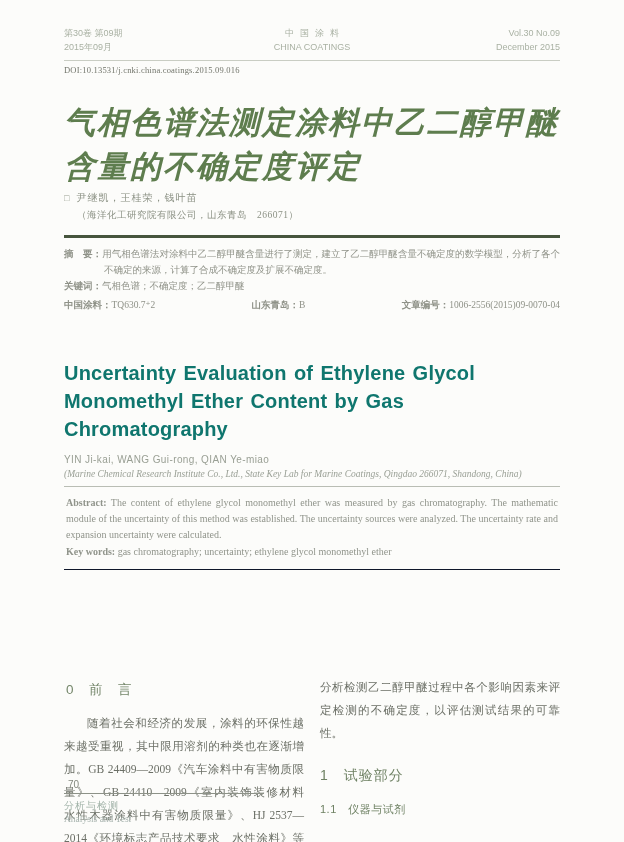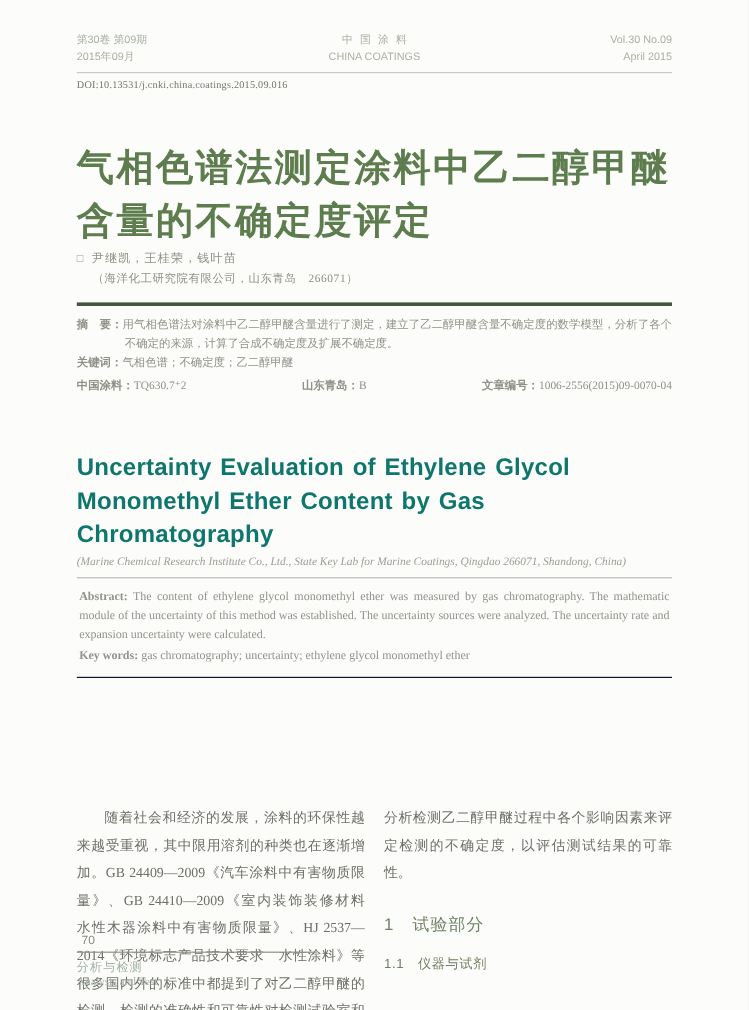--- a/index.html
+++ b/index.html
@@ -21,24 +21,24 @@
     border-bottom: 1px solid #c9cdc3; padding-bottom: 5px;
   }
   .mh-left { text-align: left; width: 150px; }
   .mh-center { text-align: center; flex: 1; }
   .mh-right { text-align: right; width: 150px; }
   .mh-cn-name { letter-spacing: 6px; text-indent: 6px; }
   .doi { margin-top: 4px; font-size: 8.5px; color: #72756b; letter-spacing: 0.2px; }
 
   
   .title-cn {
-    margin-top: 43px;
+    margin-top: 26px;
     font-family: "Liberation Sans", "DejaVu Sans", sans-serif;
     font-weight: bold; font-size: 31px; line-height: 1.42;
-    color: #5e7d4e; letter-spacing: 2px;
+    color: #5e7d4e; letter-spacing: 2px; font-style: italic;
   }
 
   
   .authors-cn {
     margin-top: 2px; font-size: 10px; color: #8b9184; letter-spacing: 1px;
   }
   .authors-cn .marker { font-size: 9px; margin-right: 6px; color: #9aa092; }
   .affil-cn {
     margin-top: 4px; font-size: 9.5px; color: #8b9184; padding-left: 13px; letter-spacing: 0.5px;
   }
@@ -115,21 +115,21 @@
       <div class="mh-left">
         <div>第30卷 第09期</div>
         <div>2015年09月</div>
       </div>
       <div class="mh-center">
         <div class="mh-cn-name">中国涂料</div>
         <div>CHINA COATINGS</div>
       </div>
       <div class="mh-right">
         <div>Vol.30 No.09</div>
-        <div>April 2015</div>
+        <div>December 2015</div>
       </div>
     </div>
 
     <div class="doi">DOI:10.13531/j.cnki.china.coatings.2015.09.016</div>
 
     <h1 class="title-cn">
       <div>气相色谱法测定涂料中乙二醇甲醚</div>
       <div>含量的不确定度评定</div>
     </h1>
 
@@ -145,29 +145,31 @@
       <p><span class="lbl">关键词：</span><span>气相色谱；不确定度；乙二醇甲醚</span></p>
       <div class="meta-row">
         <span><span class="lbl">中国涂料：</span><span>TQ630.7⁺2</span></span>
         <span><span class="lbl">山东青岛：</span><span>B</span></span>
         <span><span class="lbl">文章编号：</span><span>1006-2556(2015)09-0070-04</span></span>
       </div>
     </div>
 
     <h2 class="title-en">Uncertainty Evaluation of Ethylene Glycol Monomethyl Ether Content by Gas Chromatography</h2>
 
+    <div class="authors-en">YIN Ji-kai, WANG Gui-rong, QIAN Ye-miao</div>
     <div class="affil-en">(Marine Chemical Research Institute Co., Ltd., State Key Lab for Marine Coatings, Qingdao 266071, Shandong, China)</div>
 
     <div class="abstract-en">
       <p><span class="lbl">Abstract:</span><span> The content of ethylene glycol monomethyl ether was measured by gas chromatography. The mathematic module of the uncertainty of this method was established. The uncertainty sources were analyzed. The uncertainty rate and expansion uncertainty were calculated.</span></p>
       <p><span class="lbl">Key words:</span><span> gas chromatography; uncertainty; ethylene glycol monomethyl ether</span></p>
     </div>
 
     <div class="body-cols">
       <div class="col">
+        <h3 class="h-sec0">0　前　言</h3>
         <p class="indent">随着社会和经济的发展，涂料的环保性越来越受重视，其中限用溶剂的种类也在逐渐增加。GB 24409—2009《汽车涂料中有害物质限量》、GB 24410—2009《室内装饰装修材料　水性木器涂料中有害物质限量》、HJ 2537—2014《环境标志产品技术要求　水性涂料》等很多国内外的标准中都提到了对乙二醇甲醚的检测，检测的准确性和可靠性对检测试验室和客户都是至关重要的，而不确定度就是评价检测可靠性和准确性的一个重要依据。本文通过</p>
       </div>
       <div class="col">
         <p>分析检测乙二醇甲醚过程中各个影响因素来评定检测的不确定度，以评估测试结果的可靠性。</p>
         <h3 class="h-sec1">1　试验部分</h3>
         <h4 class="h-sec11">1.1　仪器与试剂</h4>
 
       </div>
     </div>
 

